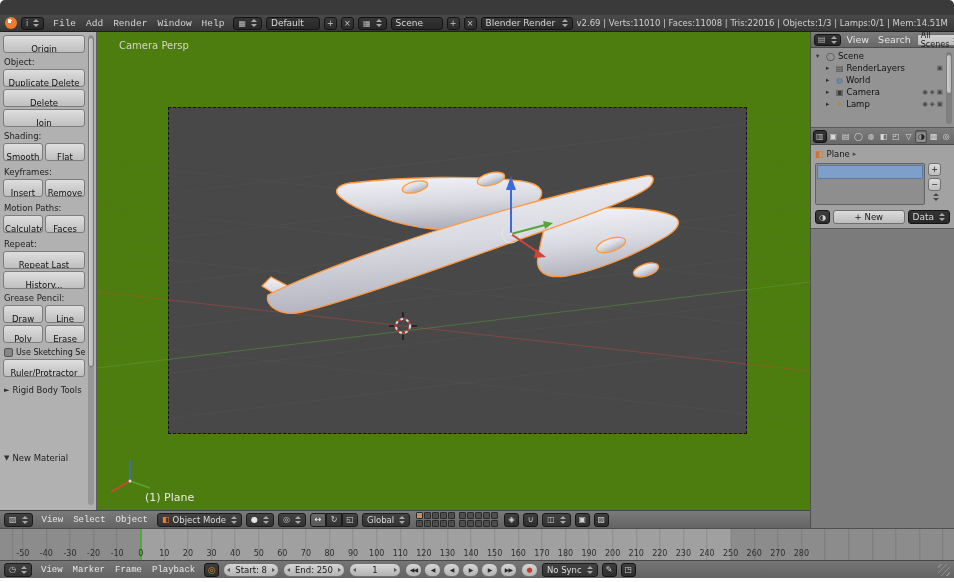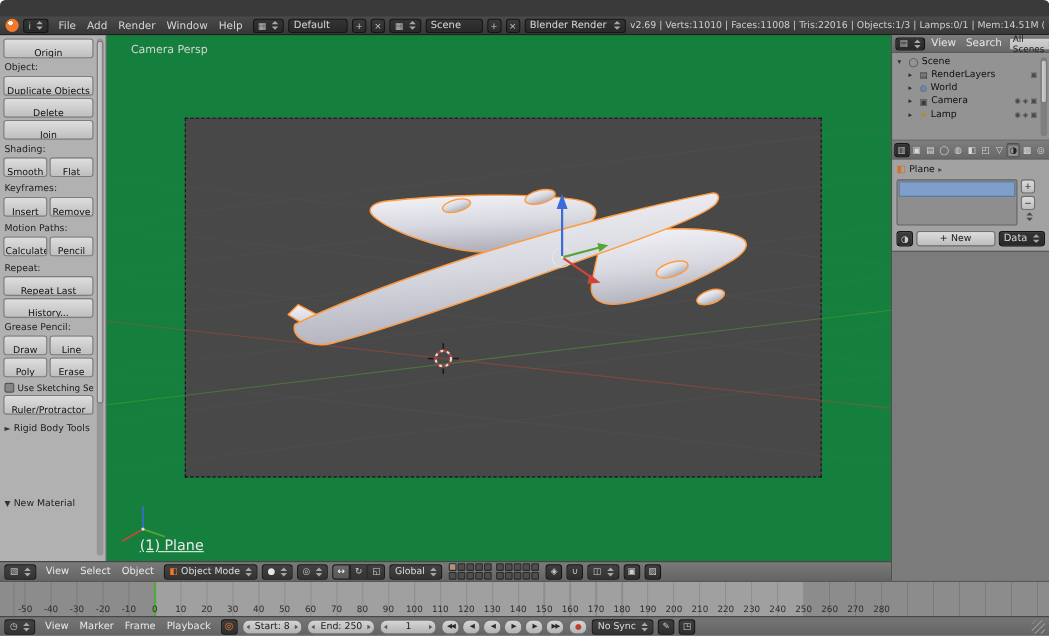--- a/index.html
+++ b/index.html
@@ -11,21 +11,21 @@
   .traffic{position:absolute;left:8px;top:3px;display:flex;gap:6px;}
   .tl{width:9px;height:9px;border-radius:50%;border:1px solid rgba(0,0,0,.25);}
   .tl.r{background:#fc5b57}.tl.y{background:#fdbe41}.tl.g{background:#33c64a}
   .titlewrap{display:flex;align-items:center;gap:4px;}
   .tb-blender{width:9px;height:9px;border-radius:50%;background:radial-gradient(circle at 35% 35%,#fff 0 1.5px,var(--accent) 1.5px);}
   .fsarrows{position:absolute;right:6px;top:2px;font-size:7px;color:#8a8a8a;}
 
   
   .menubar{position:absolute;top:15px;left:0;width:954px;height:17px;background:linear-gradient(#4a4a4a,#373737);border-bottom:1px solid #1f1f1f;display:flex;align-items:center;gap:4px;padding:0 5px;color:#d6d6d6;overflow:hidden;white-space:nowrap;}
   .blogo{width:12px;height:12px;border-radius:50%;background:radial-gradient(circle at 38% 32%,#fff 0 2px,var(--accent) 2px);flex:0 0 auto;}
-  .menus{display:flex;align-items:flex-start;}
+  .menus{display:flex;align-items:flex-start;font-family:Liberation Mono, monospace;}
   .menu{padding:0 5px;font-size:9.5px;cursor:default;}
   .dfield{display:inline-flex;align-items:center;gap:3px;height:13px;padding:0 4px;background:linear-gradient(#343434,#282828);border:1px solid #141414;border-radius:3px;color:#d8d8d8;font-size:9px;flex:0 0 auto;}
   .dbtn{display:inline-flex;align-items:center;justify-content:center;width:13px;height:13px;background:linear-gradient(#3a3a3a,#2b2b2b);border:1px solid #141414;border-radius:3px;color:#c9c9c9;font-size:8px;flex:0 0 auto;}
   .ic{font-style:normal;font-size:8px;color:#bdbdbd;}
   .ud{display:inline-flex;flex-direction:column;align-items:center;gap:2px;margin-left:2px;}
   .ud i{display:block;width:0;height:0;border-left:3px solid transparent;border-right:3px solid transparent;}
   .ud i.u{border-bottom:3px solid #a8a8a8;}
   .ud i.d{border-top:3px solid #a8a8a8;}
   .ud.dk i.u{border-bottom-color:#4a4a4a;}
   .ud.dk i.d{border-top-color:#4a4a4a;}
@@ -42,25 +42,25 @@
   .cb-label{font-size:8px;white-space:nowrap;overflow:hidden;}
   .ts-panelhead{margin:8px 0 0 1px;font-size:8.5px;color:#1d1d1d;display:flex;align-items:center;gap:3px;}
   .ts-panelhead .tri{font-style:normal;font-size:7px;color:#333;}
   .ts-panelhead.nm{margin-top:58px;}
   .vscroll{position:absolute;width:6px;border-radius:3px;background:#969696;}
   .vscroll .vthumb{width:6px;background:linear-gradient(90deg,#cfcfcf,#b5b5b5);border:1px solid #7a7a7a;border-radius:3px;}
   .vscroll.ts{right:2px;top:3px;height:470px;}
   .vscroll.ts .vthumb{height:330px;margin-top:2px;}
 
   
-  .viewport{position:absolute;top:32px;left:97px;width:713px;height:478px;background:#15803d;overflow:hidden;}
+  .viewport{position:absolute;top:32px;left:97px;width:713px;height:478px;background:#4d7c0f;overflow:hidden;}
   .cam-frame{position:absolute;left:71px;top:75px;width:579px;height:327px;background:#484848;border:1px dashed #141414;}
   .viewport svg{position:absolute;left:0;top:0;}
   .vp-label{position:absolute;left:22px;top:8px;color:#d4d4d4;font-size:10px;}
-  .vp-object{position:absolute;left:30px;bottom:6px;color:#e9e9e9;font-size:13px;text-decoration:underline;}
+  .vp-object{position:absolute;left:48px;bottom:6px;color:#e9e9e9;font-size:11px;}
 
   
   .outliner{position:absolute;top:32px;left:810px;width:144px;height:96px;background:#939393;border-left:1px solid #4f4f4f;border-bottom:1px solid #5a5a5a;}
   .o-header{height:16px;background:linear-gradient(#7d7d7d,#686868);border-bottom:1px solid #4b4b4b;display:flex;align-items:center;gap:3px;padding:0 3px;color:#e6e6e6;font-size:8.5px;}
   .o-header .menu{padding:0 3px;}
   .lfield{display:inline-flex;align-items:center;gap:2px;height:12px;padding:0 3px;background:linear-gradient(#d2d2d2,#bdbdbd);border:1px solid #6e6e6e;border-radius:2px;color:#1c1c1c;font-size:8px;margin-left:auto;}
   .o-tree{padding:2px 2px 0 2px;font-size:8.5px;color:#101010;}
   .o-row{display:flex;align-items:center;gap:3px;height:12px;padding-left:3px;padding-right:9px;}
   .o-row.child{padding-left:13px;}
   .tw{font-style:normal;font-size:6.5px;color:#2e2e2e;width:7px;}
@@ -182,37 +182,37 @@
           <i class="u"></i>
           <i class="d"></i>
         </span>
     </span>
     <span class="stats">v2.69 | Verts:11010 | Faces:11008 | Tris:22016 | Objects:1/3 | Lamps:0/1 | Mem:14.51M (12.27M) | Plane</span>
   </div>
 
   <div class="toolshelf">
     <button class="ts-btn">Origin</button>
     <div class="ts-label">Object:</div>
-    <button class="ts-btn">Duplicate Objects</button>
+    <button class="ts-btn">Duplicate Delete</button>
     <button class="ts-btn">Delete</button>
     <button class="ts-btn">Join</button>
     <div class="ts-label">Shading:</div>
     <div class="ts-row">
       <button class="ts-btn">Smooth</button>
       <button class="ts-btn">Flat</button>
     </div>
     <div class="ts-label">Keyframes:</div>
     <div class="ts-row">
       <button class="ts-btn">Insert</button>
       <button class="ts-btn">Remove</button>
     </div>
     <div class="ts-label">Motion Paths:</div>
     <div class="ts-row">
       <button class="ts-btn">Calculate</button>
-      <button class="ts-btn">Pencil</button>
+      <button class="ts-btn">Faces</button>
     </div>
     <div class="ts-label">Repeat:</div>
     <button class="ts-btn">Repeat Last</button>
     <button class="ts-btn">History...</button>
     <div class="ts-label">Grease Pencil:</div>
     <div class="ts-row">
       <button class="ts-btn">Draw</button>
       <button class="ts-btn">Line</button>
     </div>
     <div class="ts-row">

